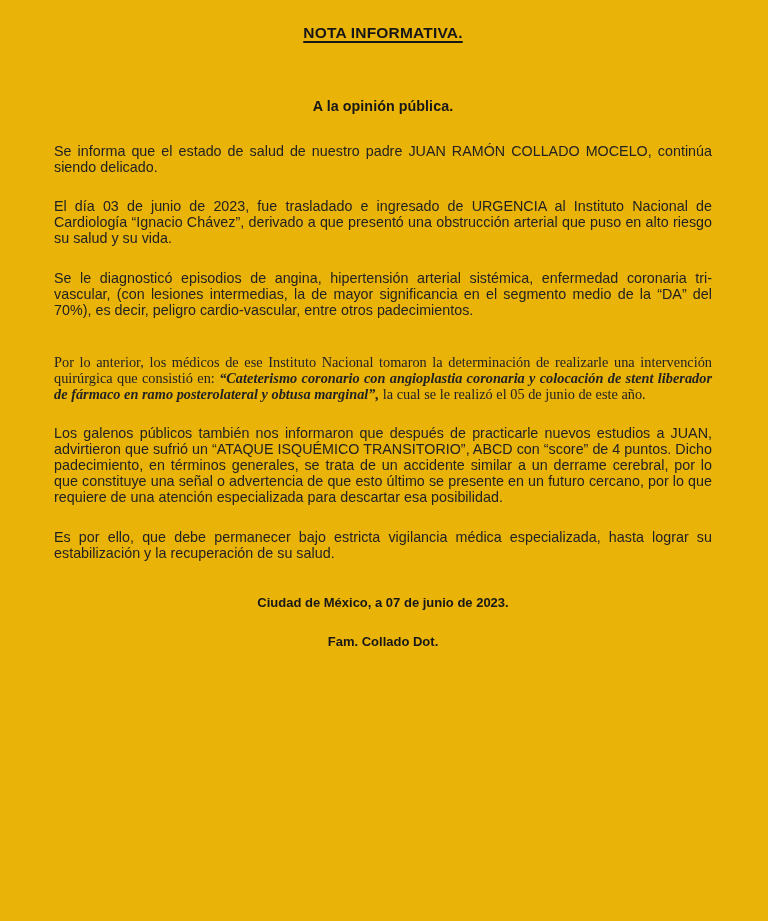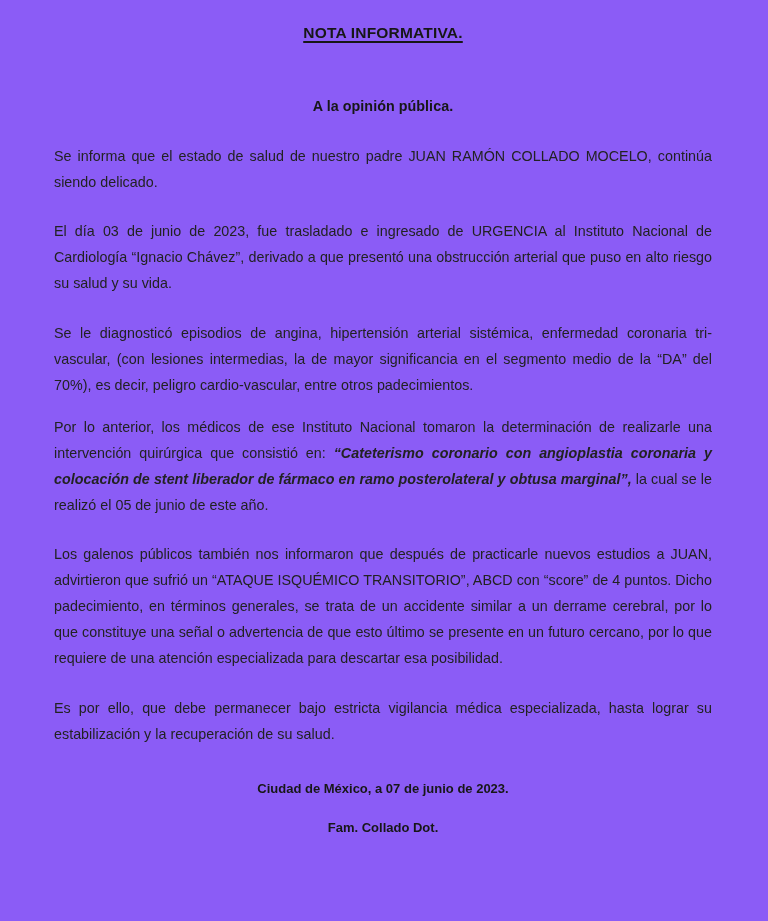--- a/index.html
+++ b/index.html
@@ -12,21 +12,21 @@
     height: 921px;
     font-family: "Liberation Sans", sans-serif;
     color: #1b1b1b;
     -webkit-font-smoothing: antialiased;
   }
 
   .page {
     position: relative;
     width: 768px;
     height: 921px;
-    background: #8b5cf6;
+    background: #eab308;
     box-sizing: border-box;
     padding: 12px;
     overflow: hidden;
   }
 
   .doc-body {
     position: absolute;
     left: 54px;
     top: 0;
     width: 658px;
@@ -55,31 +55,31 @@
     color: #171717;
     margin: 0;
     letter-spacing: 0.05px;
   }
   .sal-1 { margin-top: 56px; text-align: center; }
   .sal-2 { margin-top: 27px; }
 
   
   .para {
     font-size: 14.3px;
-    line-height: 26px;
+    line-height: 16px;
     text-align: justify;
     text-justify: inter-word;
     color: #222222;
     margin: 0;
     letter-spacing: 0.02px;
   }
   .p-1 { margin-top: 29px; }
   .p-2 { margin-top: 23px; }
   .p-3 { margin-top: 24px; }
-  .p-4 { margin-top: 16px; }
+  .p-4 { margin-top: 36px; font-family: Liberation Serif, serif; }
   .p-5 { margin-top: 23px; }
   .p-6 { margin-top: 24px; }
 
   .procedure {
     font-weight: bold;
     font-style: italic;
   }
 
   
   .closing {

